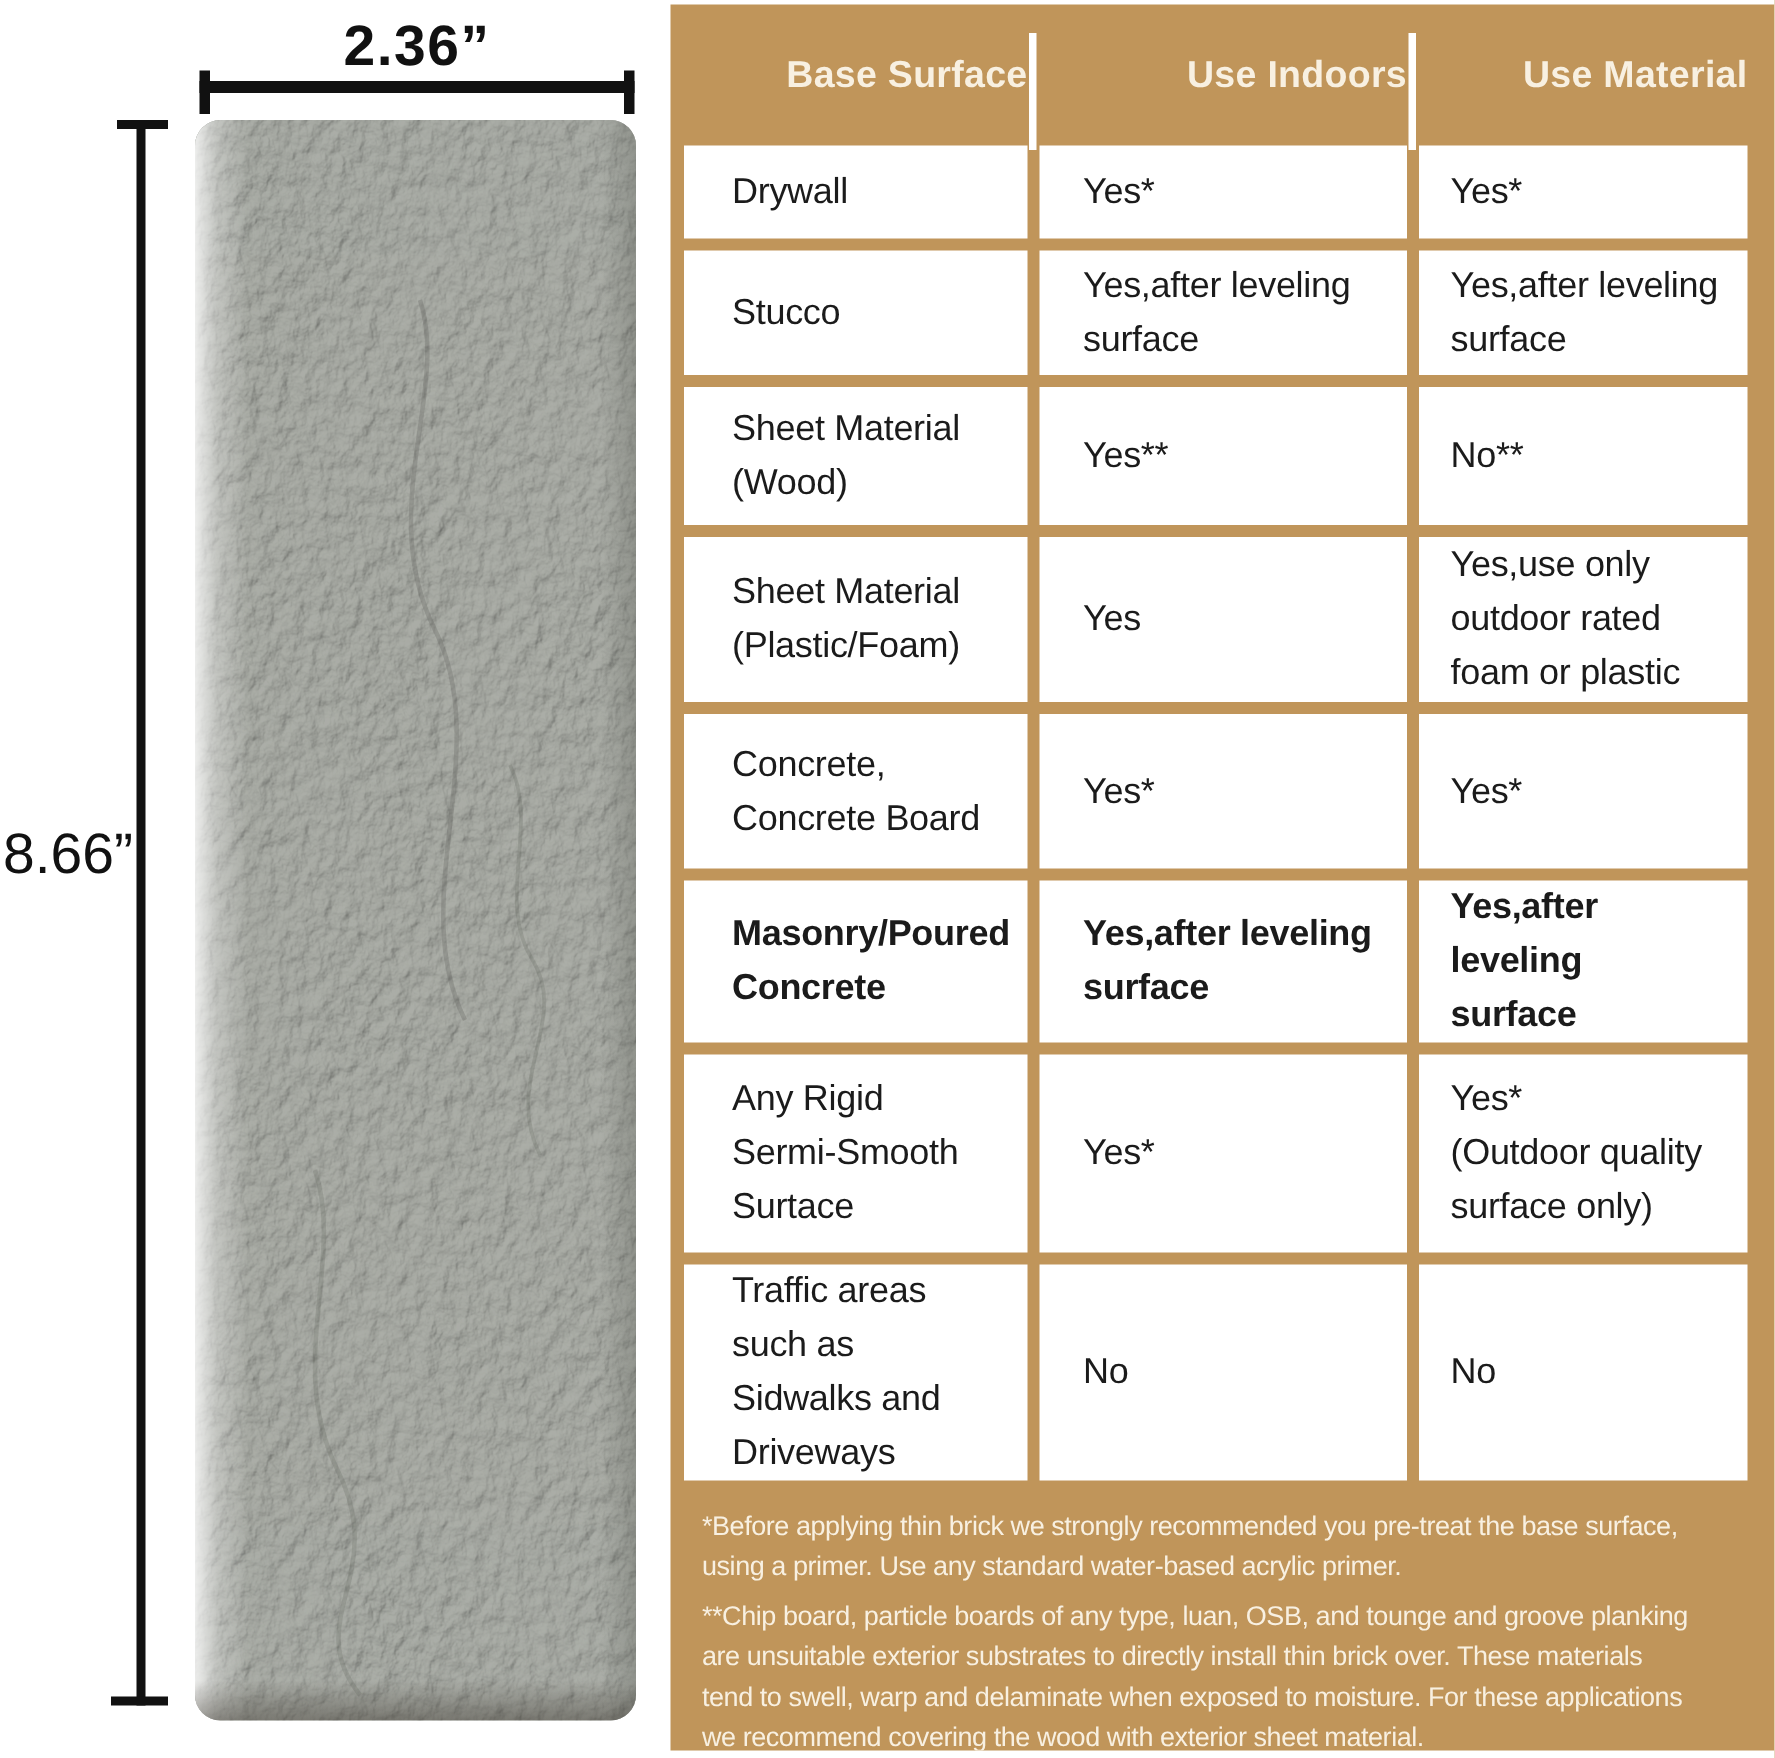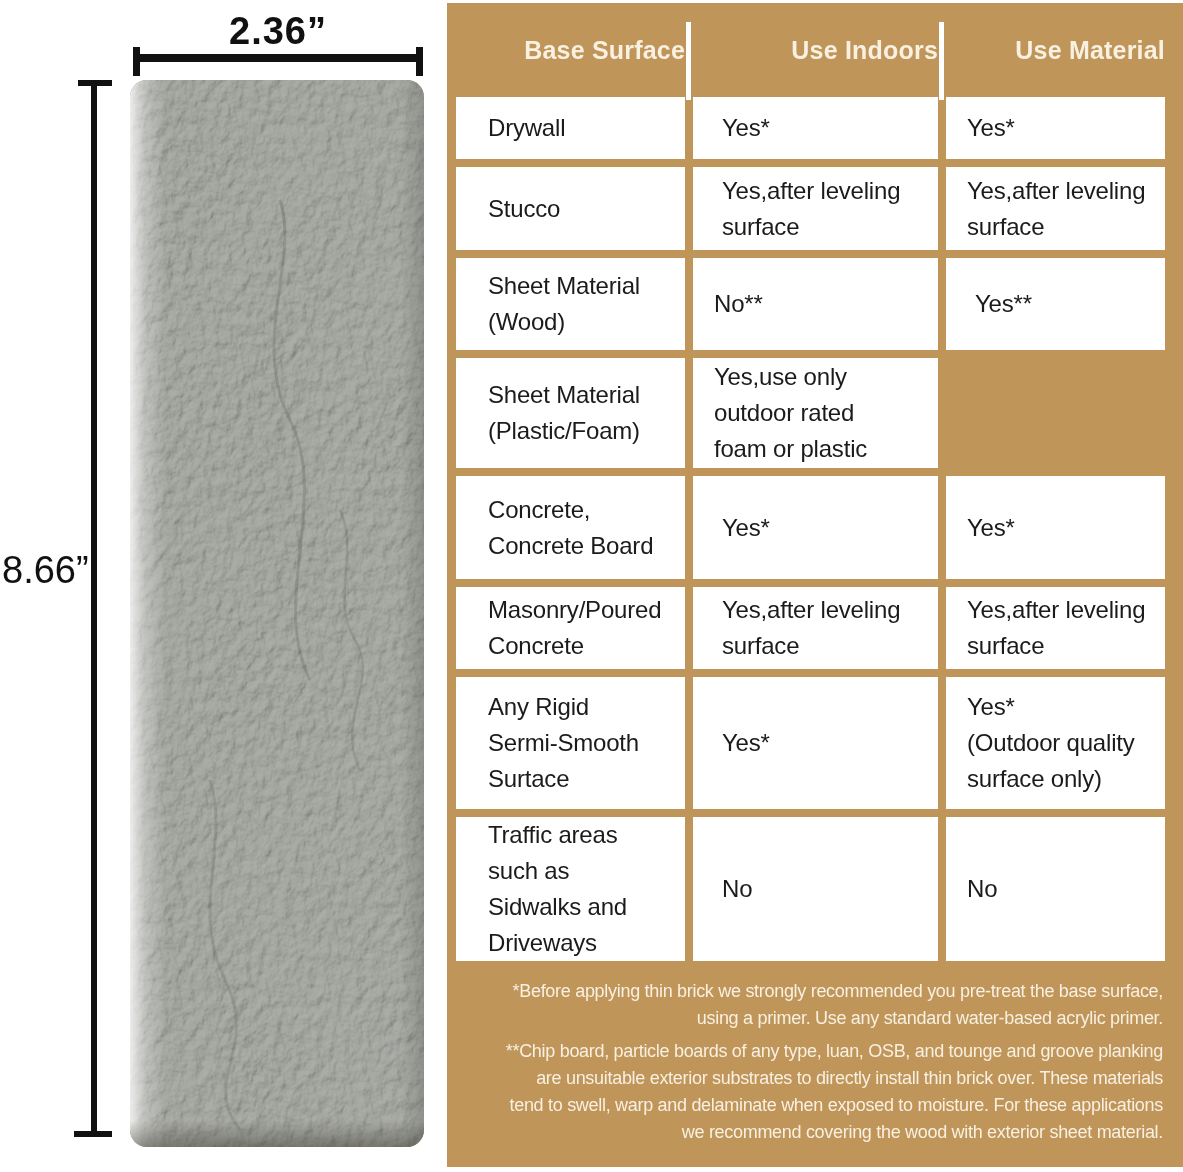--- a/index.html
+++ b/index.html
@@ -39,29 +39,29 @@
   .hdiv{position:absolute;top:19px;width:5px;height:78px;background:#ffffff;}
   .hdiv1{left:239px;}
   .hdiv2{left:492px;}
   .tbody{display:flex;flex-direction:column;gap:8px;padding:0 17px 0 9px;}
   .trow{display:grid;grid-template-columns:229px 245px 219px;column-gap:8px;}
   .trow:nth-child(1){min-height:62px;}
   .trow:nth-child(2){min-height:83px;}
   .trow:nth-child(3){min-height:92px;}
   .trow:nth-child(4){min-height:110px;}
   .trow:nth-child(5){min-height:103px;}
-  .trow:nth-child(6){min-height:82px;}
+  .trow:nth-child(6){min-height:82px;font-weight:bold;}
   .trow:nth-child(7){min-height:132px;}
   .trow:nth-child(8){min-height:143px;}
   .tcell{background:var(--cell-bg);color:var(--cell-text);font-size:24px;line-height:36px;
     display:flex;align-items:center;white-space:pre-line;letter-spacing:-0.2px;padding-right:6px;}
   .c1{padding-left:32px;}
   .c2{padding-left:29px;}
   .c3{padding-left:21px;}
-  .footnotes{padding:17px 20px 0 21px;text-align:right;}
+  .footnotes{padding:17px 20px 0 21px;}
   .footnote{margin:0;font-size:18px;line-height:27px;color:var(--header-text);
     white-space:pre-line;letter-spacing:-0.3px;}
   .footnote + .footnote{margin-top:6px;}
 </style>
 </head>
 <body>
 
 <div class="page">
 
   <section class="left-panel">
@@ -138,27 +138,28 @@
         <div class="tcell c1">Stucco</div>
         <div class="tcell c2">Yes,after leveling
 surface</div>
         <div class="tcell c3">Yes,after leveling
 surface</div>
       </div>
 
       <div class="trow">
         <div class="tcell c1">Sheet Material
 (Wood)</div>
+        <div class="tcell c2">Yes**</div>
         <div class="tcell c3">No**</div>
-        <div class="tcell c2">Yes**</div>
       </div>
 
       <div class="trow">
         <div class="tcell c1">Sheet Material
 (Plastic/Foam)</div>
+        <div class="tcell c2">Yes</div>
         <div class="tcell c3">Yes,use only
 outdoor rated
 foam or plastic</div>
       </div>
 
       <div class="trow">
         <div class="tcell c1">Concrete,
 Concrete Board</div>
         <div class="tcell c2">Yes*</div>
         <div class="tcell c3">Yes*</div>

